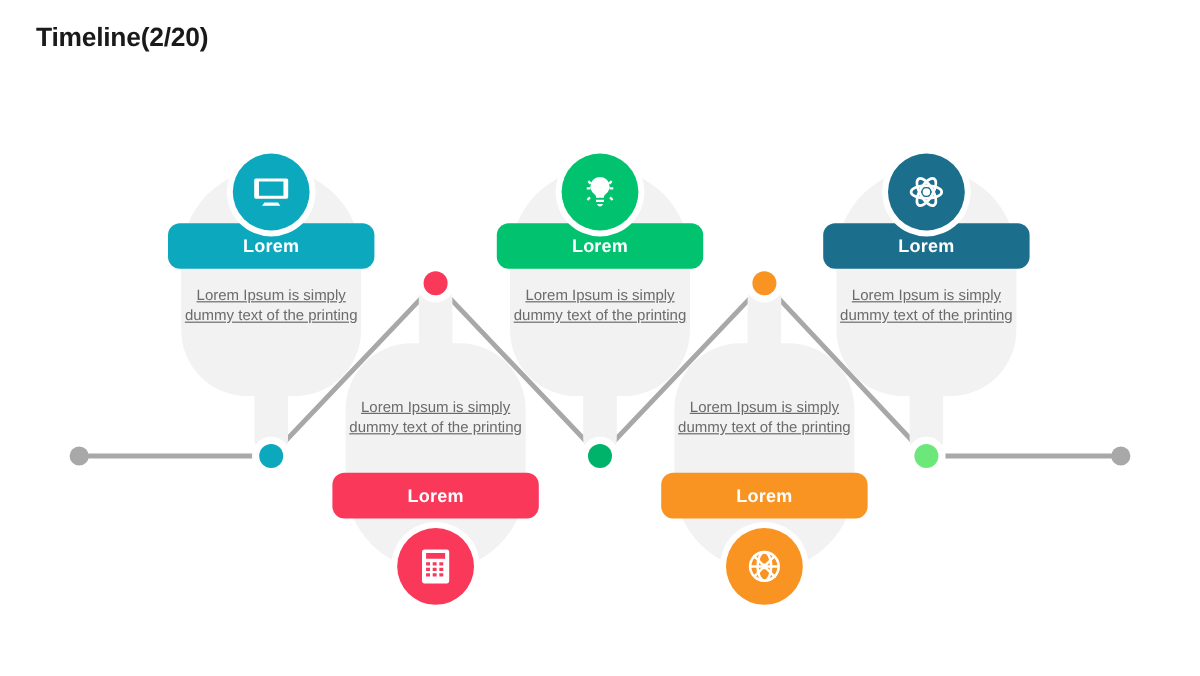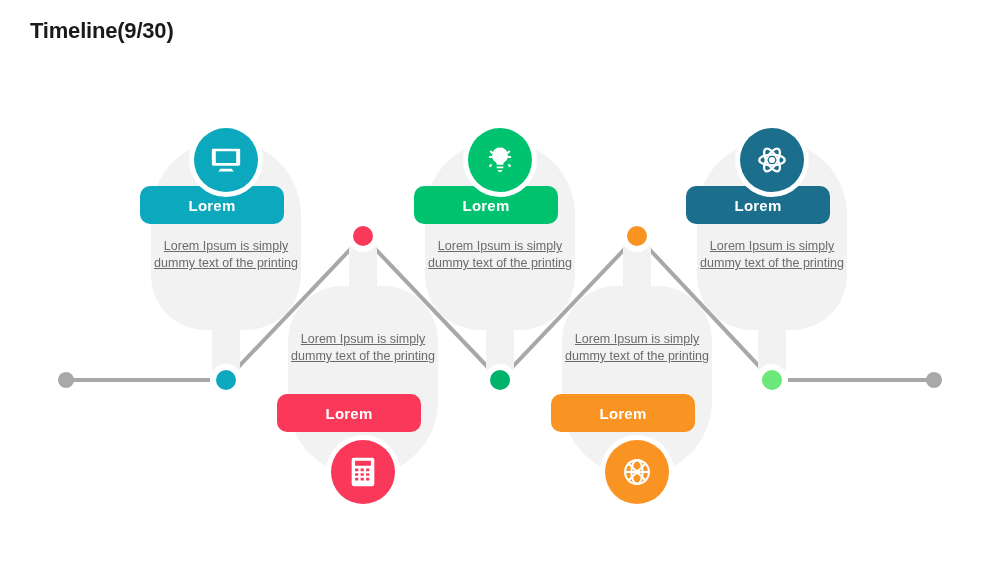--- a/index.html
+++ b/index.html
@@ -84,21 +84,21 @@
     width: 28px;
     height: 90px;
     background: #f2f2f2;
     border-radius: 14px;
   }
 
   
   .label-pill {
     position: absolute;
     left: -11px;
-    width: 144px;
+    width: 172px;
     height: 38px;
     border-radius: 10px;
     display: flex;
     align-items: center;
     justify-content: center;
     color: #ffffff;
     font-size: 15px;
     font-weight: bold;
     letter-spacing: 0.2px;
   }
@@ -145,21 +145,21 @@
     position: absolute;
     width: 16px;
     height: 16px;
     border-radius: 50%;
     background: #a8a8a8;
   }
 </style>
 </head>
 <body>
 
-<div id="page-title">Timeline(9/30)</div>
+<div id="page-title">Timeline(2/20)</div>
 
 <div id="timeline-stage">
 
   <svg id="connector-layer" viewBox="0 0 1000 563" xmlns="http://www.w3.org/2000/svg">
     <g stroke="#a8a8a8" stroke-width="4" fill="none" stroke-linecap="round">
       <line x1="72" y1="380" x2="226" y2="380"></line>
       <line x1="226" y1="380" x2="363" y2="236"></line>
       <line x1="363" y1="236" x2="500" y2="380"></line>
       <line x1="500" y1="380" x2="637" y2="236"></line>
       <line x1="637" y1="236" x2="772" y2="380"></line>

